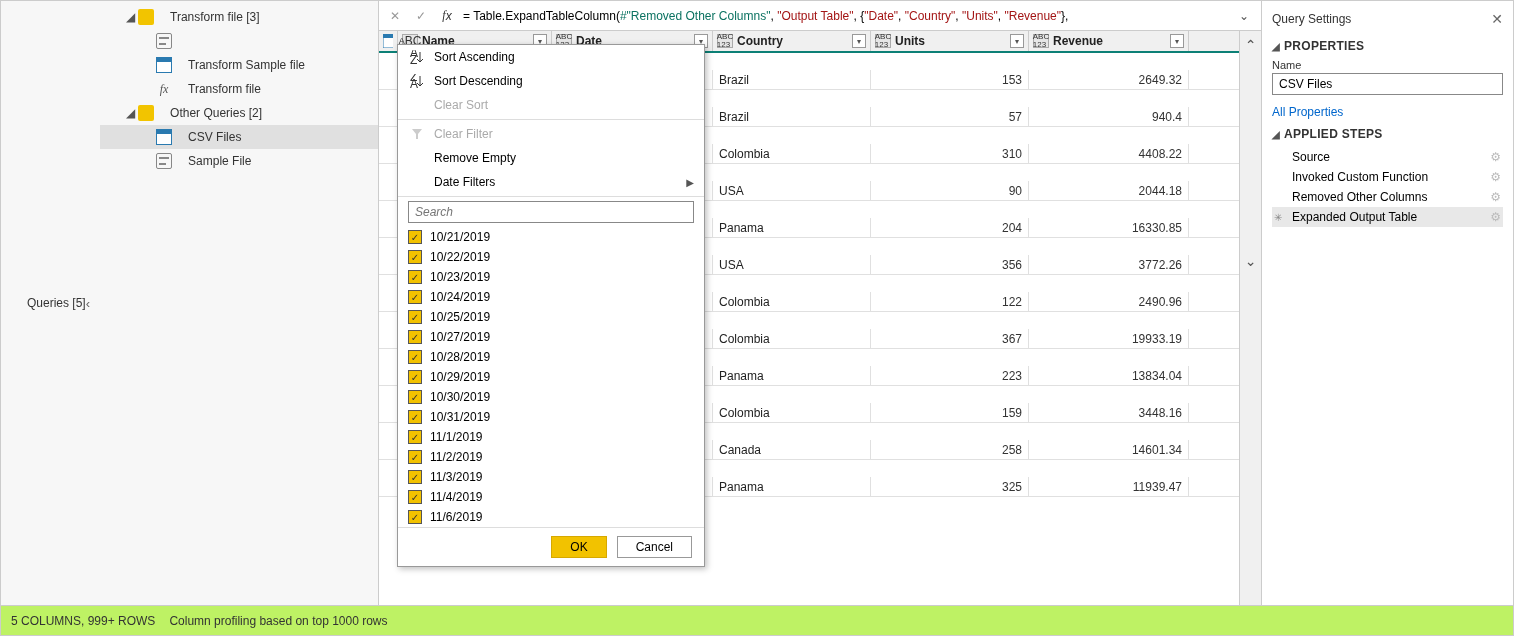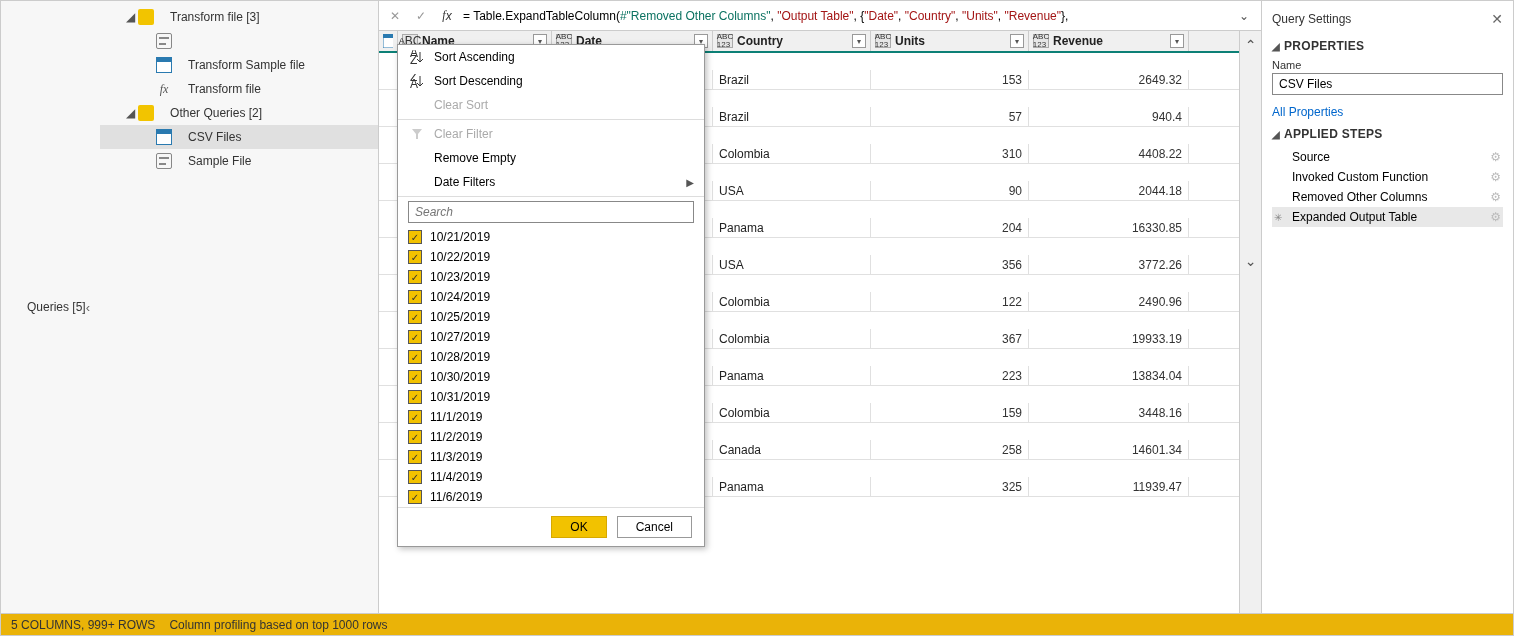--- a/index.html
+++ b/index.html
@@ -90,21 +90,21 @@
 .rp-label { font-size:11px; color:#333; margin-top:6px; }
 .rp-input { width:100%; height:22px; border:1px solid #888; margin-top:2px; padding:0 6px; }
 .rp-link { color:#0066cc; margin-top:10px; cursor:pointer; font-size:12px; }
 .steps { margin-top:6px; }
 .step { display:flex; align-items:center; height:20px; padding-left:20px; position:relative; cursor:pointer; }
 .step .gear { position:absolute; right:2px; color:#bbb; font-size:12px; }
 .step.sel { background:#e8e8e8; }
 .step .sun { position:absolute; left:2px; color:#888; font-size:10px; }
 
 
-.status-bar { height:22px; border-top:1px solid #ccc; background:#eab308; display:flex; align-items:center; padding:0 10px; font-size:11px; color:#333; gap:14px; }
+.status-bar { height:30px; border-top:1px solid #ccc; background:#bef264; display:flex; align-items:center; padding:0 10px; font-size:11px; color:#333; gap:14px; }
 
 svg { display:block; }
 </style>
 </head>
 <body>
 
 <div class="main-row">
 
   <div class="left-pane">
     <div class="lp-header">
@@ -420,20 +420,24 @@
       <div class="fp-row">
         <span class="chk"></span>
         <span>10/27/2019</span>
       </div>
       <div class="fp-row">
         <span class="chk"></span>
         <span>10/28/2019</span>
       </div>
       <div class="fp-row">
         <span class="chk"></span>
+        <span>10/29/2019</span>
+      </div>
+      <div class="fp-row">
+        <span class="chk"></span>
         <span>10/30/2019</span>
       </div>
       <div class="fp-row">
         <span class="chk"></span>
         <span>10/31/2019</span>
       </div>
       <div class="fp-row">
         <span class="chk"></span>
         <span>11/1/2019</span>
       </div>

